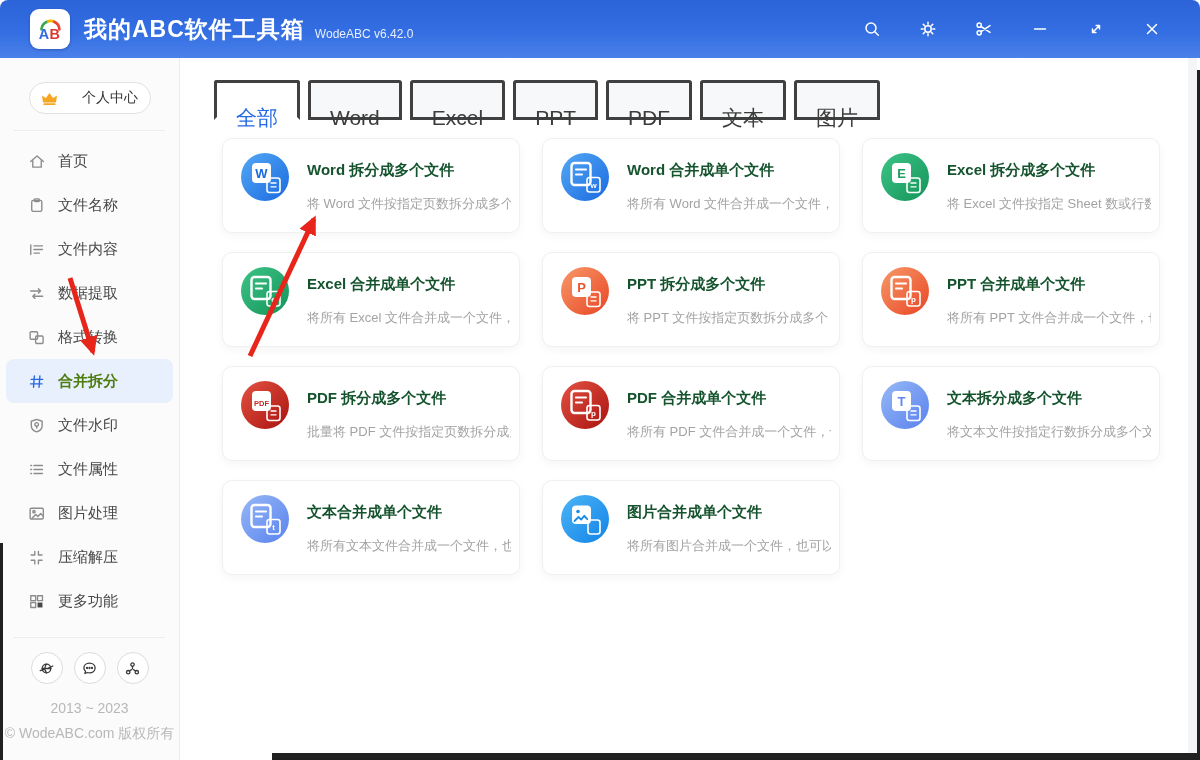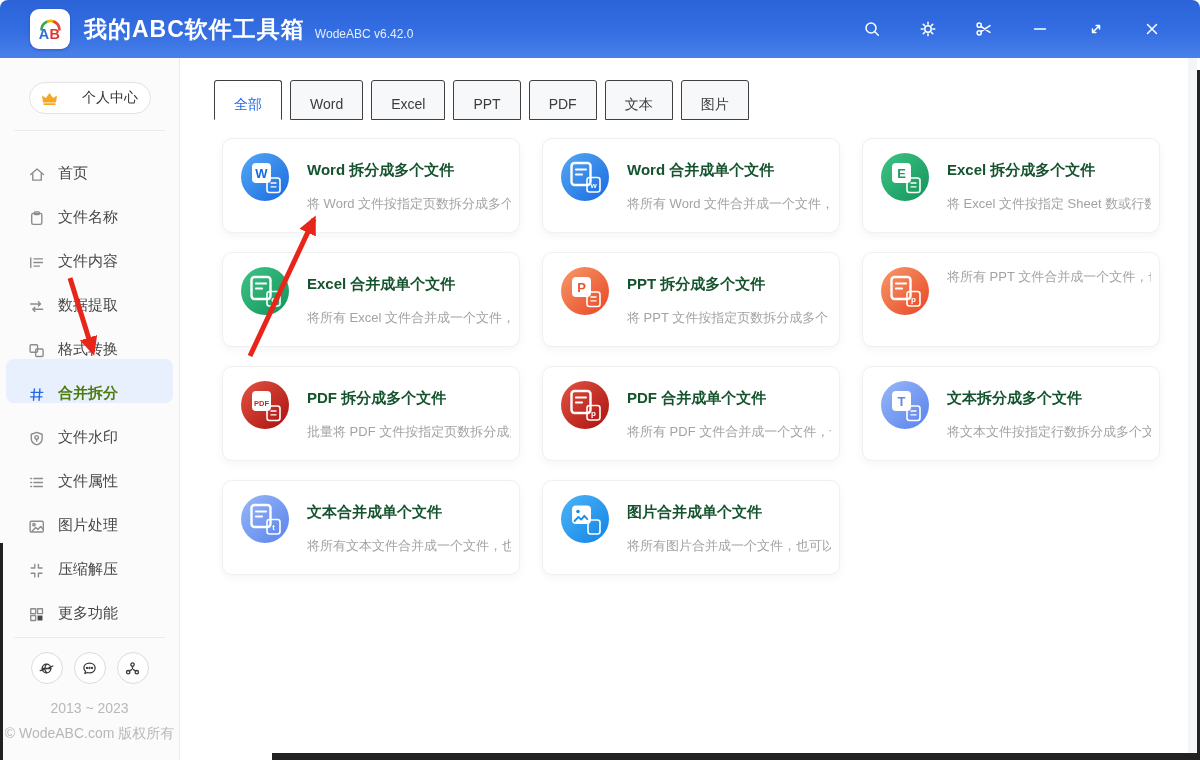--- a/index.html
+++ b/index.html
@@ -16,36 +16,36 @@
   .app-sub{color:rgba(255,255,255,.88);font-size:12px;margin-left:10px;margin-top:9px}
   .tb-icons{margin-left:auto;margin-right:20px;display:flex;align-items:center;z-index:2}
   .tb-btn{width:56px;height:40px;display:flex;align-items:center;justify-content:center;cursor:pointer}
   .tb-btn svg{stroke:#fff;fill:none;stroke-width:1.5;stroke-linecap:round;stroke-linejoin:round;width:20px;height:20px}
   
   .sidebar{position:absolute;left:0;top:58px;bottom:0;width:180px;background:#fbfbfc;border-right:1px solid #ececec;box-sizing:border-box;z-index:4}
   .pc-btn{margin:24px auto 0;width:120px;height:30px;background:#fff;border:1px solid #e2e2e2;border-radius:17px;
     display:flex;align-items:center;justify-content:center;gap:24px;font-size:14px;color:#333;cursor:pointer}
   .sb-div{height:1px;background:#ececec;margin:16px 14px 8px}
   .sb-items{margin-top:0}
-  .sb-item{height:44px;margin:0 6px;border-radius:8px;display:flex;align-items:flex-end;gap:13px;
+  .sb-item{height:44px;margin:0 6px;border-radius:8px;display:flex;align-items:center;gap:13px;
     padding-left:22px;font-size:15px;color:#474747;cursor:pointer}
   .sb-item svg{width:17px;height:17px;stroke:#8c8c8c;fill:none;stroke-width:1.3;stroke-linecap:round;stroke-linejoin:round;flex:0 0 auto}
   .sb-item.active{background:#e8f0fd;color:#4d7c0f;font-weight:bold}
   .sb-item.active svg{stroke:#2468e5}
   .sb-circles{display:flex;justify-content:center;gap:11px;margin-top:14px}
   .circle{width:30px;height:30px;border:1px solid #dcdcdc;border-radius:50%;background:#fff;
     display:flex;align-items:center;justify-content:center;cursor:pointer}
   .circle svg{width:17px;height:17px;stroke:#3a3a3a;fill:none;stroke-width:1.3;stroke-linecap:round;stroke-linejoin:round}
   .copyright{text-align:center;color:#b8b8b8;font-size:14px;line-height:1.75;margin-top:12px}
   
   .main{position:absolute;left:181px;top:58px;right:0;bottom:0;background:#fff}
   .gutter{position:absolute;right:3px;top:58px;bottom:7px;width:9px;background:#f4f5f7;z-index:3}
   .tabs{display:flex;gap:8px;margin:22px 0 0 33px}
-  .tab{height:40px;line-height:38px;padding:4px 19px;box-sizing:border-box;border:1px solid #404040;
-    background:#f7f8f9;color:#3c3c3c;font-size:14px;border-radius:3px 3px 0 0;cursor:pointer}
+  .tab{height:40px;line-height:38px;padding:16px 19px;box-sizing:border-box;border:3px solid #404040;
+    background:#f7f8f9;color:#3c3c3c;font-size:21px;border-radius:3px 3px 0 0;cursor:pointer}
   .tab.active{background:#fff;color:#2468e5;border-bottom-color:#fff}
   .grid{display:grid;grid-template-columns:repeat(3,298px);gap:19px 22px;margin:18px 0 0 41px}
   .card{height:95px;background:#fff;border:1px solid #f0f0f0;border-radius:10px;box-sizing:border-box;
     box-shadow:0 3px 10px rgba(0,0,0,.045);position:relative;padding:0 8px 0 84px;cursor:pointer;overflow:hidden}
   .cicon{position:absolute;left:18px;top:14px;width:48px;height:48px;border-radius:50%}
   .cicon svg{width:48px;height:48px;display:block}
   .ctitle{font-size:15px;font-weight:bold;color:#14532d;margin-top:22px;white-space:nowrap;overflow:hidden}
   .cdesc{font-size:13px;color:#a3a3a3;margin-top:15px;white-space:nowrap;overflow:hidden}
   
   .grad-word{background:linear-gradient(135deg,#54a8f4,#1a6ae0)} .grad-word .ltr{fill:#1a6be0}
@@ -308,20 +308,21 @@
       </div>
       <div class="card">
         <div class="cicon grad-ppt">
           <svg viewBox="0 0 48 48">
             <rect x="10.5" y="10" width="19" height="22" rx="3" fill="none" stroke="#fff" stroke-width="2.4"></rect>
             <path d="M15 16.5h10M15 21.5h6" stroke="#fff" stroke-width="2.2" stroke-linecap="round"></path>
             <rect x="26" y="24.5" width="13" height="14.5" rx="2.5" fill="none" stroke="#fff" stroke-width="1.6"></rect>
             <text x="32.5" y="35" text-anchor="middle" font-size="8" font-weight="bold" fill="#fff">p</text>
           </svg>
         </div>
+        <div class="ctitle">PPT 合并成单个文件</div>
         <div class="cdesc">将所有 PPT 文件合并成一个文件，也可以批量将多</div>
       </div>
       <div class="card">
         <div class="cicon grad-pdf">
           <svg viewBox="0 0 48 48">
             <rect x="11" y="10" width="19" height="20" rx="4" fill="#fff"></rect>
             <text x="20.5" y="24.5" text-anchor="middle" font-size="7.5" font-weight="bold" class="ltr">PDF</text>
             <rect x="26" y="25" width="13" height="14.5" rx="2.5" fill="none" stroke="#fff" stroke-width="1.6"></rect>
             <path d="M29.5 30h6M29.5 33.8h6" stroke="#fff" stroke-width="1.3"></path>
           </svg>

